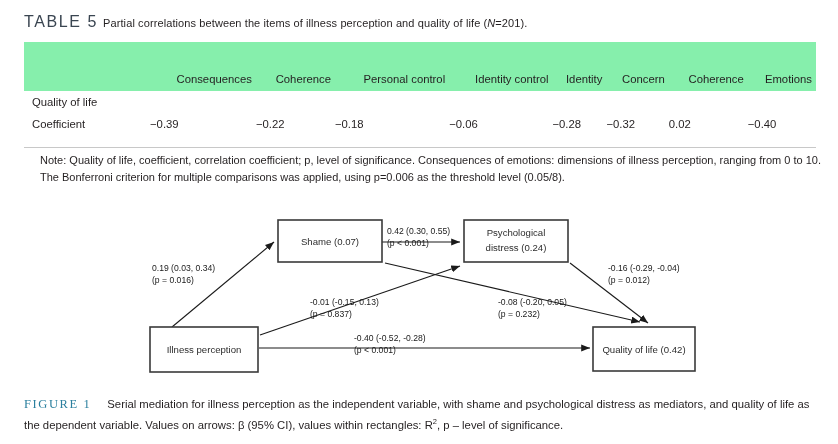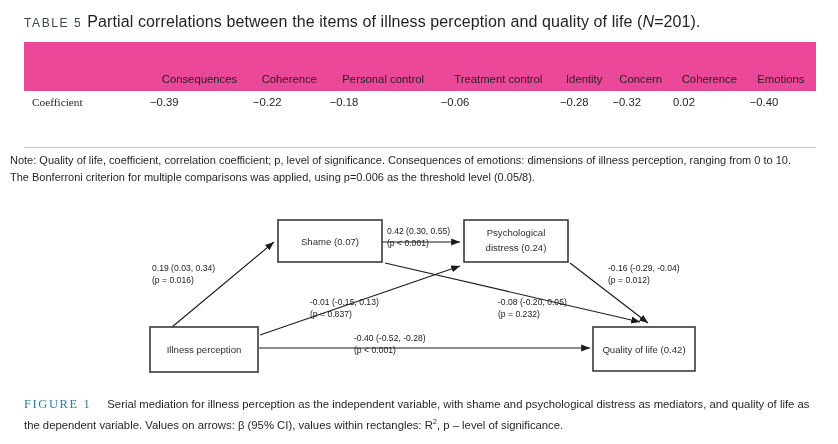--- a/index.html
+++ b/index.html
@@ -26,74 +26,74 @@
   .table-title {
     position: absolute;
     left: 24px;
     top: 15px;
     font-size: 11.5px;
     line-height: 14px;
     white-space: nowrap;
   }
   .table-title .tnum {
     color: #3a4551;
-    font-size: 12px;
+    font-size: 16px;
     letter-spacing: 1.6px;
     font-weight: 400;
   }
   .table-title .tcap {
     color: #231f20;
-    font-size: 16px;
+    font-size: 11px;
     letter-spacing: 0.1px;
     margin-left: 5px;
   }
   .table-title .ital { font-style: italic; }
 
   .tbl {
     position: absolute;
     left: 24px;
     top: 42px;
     width: 792px;
     border-collapse: collapse;
     font-size: 11.3px;
     color: #231f20;
   }
   .tbl thead th {
-    background: #ec4899;
+    background: #86efac;
     font-weight: 400;
     vertical-align: bottom;
-    text-align: center;
+    text-align: right;
     padding: 4px 4px 5px 0;
     height: 40px;
     line-height: 13.5px;
     margin-left: 16px;
   }
   .tbl thead th.first { width: 114px; padding-left: 8px; }
   .tbl tbody td {
     padding: 4px 4px 4px 0;
     vertical-align: top;
     line-height: 14px;
     white-space: nowrap;
   }
   .tbl tbody td.first { padding-left: 8px; }
   .row-group td.first { padding-left: 8px; }
-  .row-ind td.first { padding-left: 24px; font-family: Liberation Serif, serif; }
+  .row-ind td.first { padding-left: 24px; }
   .ital { font-style: italic; }
   .tbl tbody tr.row-last td { padding-bottom: 6px; }
   .tbl-rule {
     position: absolute;
     left: 24px;
     top: 147px;
     width: 792px;
     height: 1px;
     background: #c8c8c8;
   }
   .tbl-note {
     position: absolute;
-    left: 10px;
+    left: 40px;
     top: 152px;
     width: 792px;
     font-size: 11px;
     line-height: 16.5px;
     color: #231f20;
   }
 
   
   .figure {
     position: absolute;
@@ -131,28 +131,39 @@
     <span class="tnum">TABLE 5</span><span class="tcap"><span>Partial correlations between the items of illness perception and quality of life (</span><span class="ital">N</span><span>=201).</span></span>
   </div>
 
   <table class="tbl">
     <thead>
       <tr>
         <th class="first"></th>
         <th>Consequences</th>
         <th>Coherence</th>
         <th>Personal control</th>
-        <th>Treatment control</th>
+        <th>Identity control</th>
         <th>Identity</th>
         <th>Concern</th>
         <th>Coherence</th>
         <th>Emotions</th>
       </tr>
     </thead>
     <tbody>
+      <tr class="row-group">
+        <td class="first">Quality of life</td>
+        <td></td>
+        <td></td>
+        <td></td>
+        <td></td>
+        <td></td>
+        <td></td>
+        <td></td>
+        <td></td>
+      </tr>
       <tr class="row-ind">
         <td class="first">Coefficient</td>
         <td>−0.39</td>
         <td>−0.22</td>
         <td>−0.18</td>
         <td>−0.06</td>
         <td>−0.28</td>
         <td>−0.32</td>
         <td>0.02</td>
         <td>−0.40</td>

